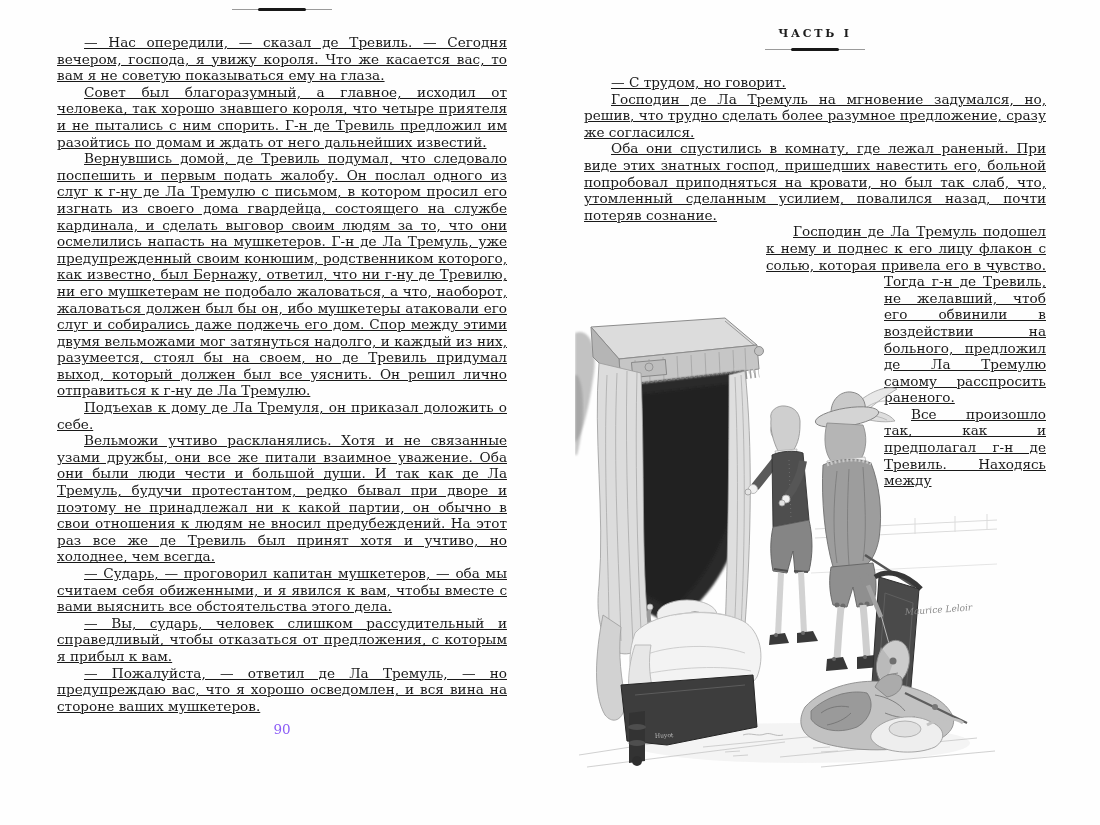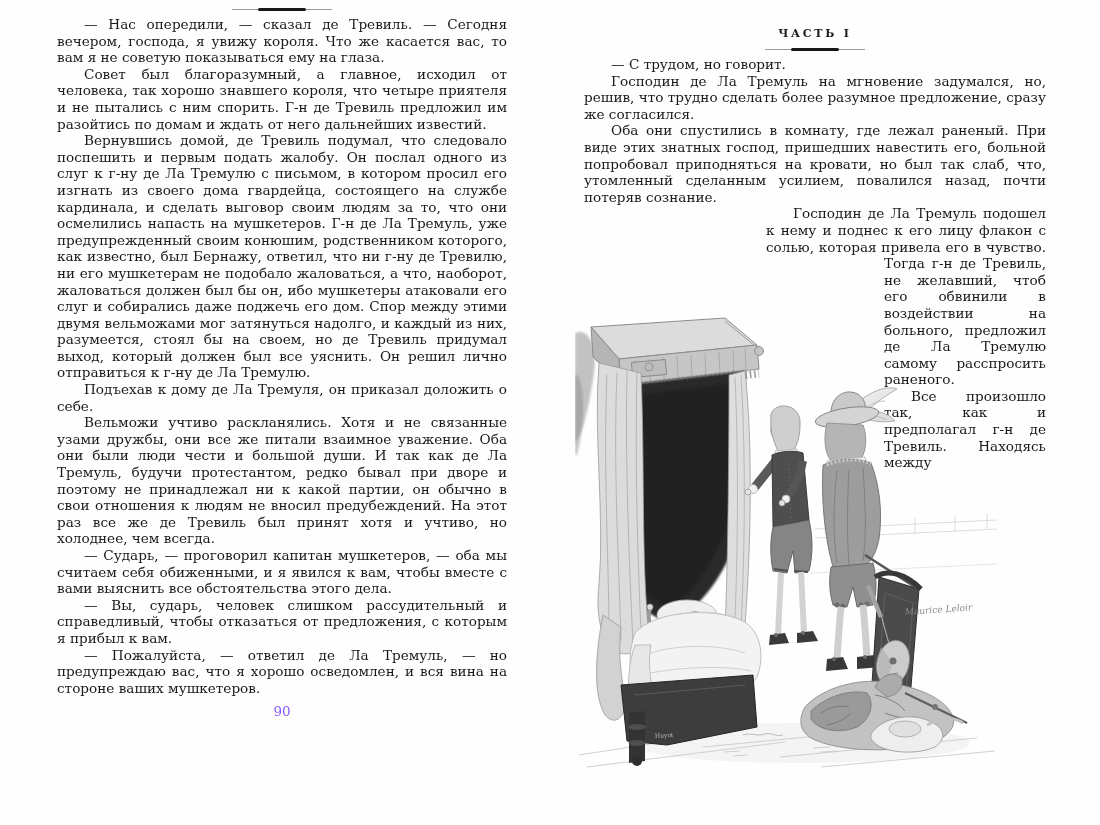--- a/index.html
+++ b/index.html
@@ -14,23 +14,23 @@
   .page-right{left:584px;width:462px;}
   .running-head{
     padding-top:27px;text-align:center;
     font-size:11px;font-weight:700;letter-spacing:2.8px;
     color:#1c1c1c;white-space:nowrap;
   }
   .hr-ornament{position:relative;width:100px;height:5px;margin:7px auto 0;}
   .hr-ornament::before{content:"";position:absolute;left:0;right:0;top:2px;height:1px;background:#9a9a9a;}
   .hr-ornament::after{content:"";position:absolute;left:26px;width:48px;top:1px;height:3px;background:#181818;border-radius:2px;}
   .body-text{
-    margin-top:4px;
+    margin-top:22px;
     font-size:13.6px;line-height:16.6px;text-align:justify;
-    hyphens:auto;-webkit-hyphens:auto;
+    hyphens:auto;text-decoration:underline;-webkit-hyphens:auto;
   }
   .page-left .body-text{height:682px;overflow:hidden;}
   .body-text p{margin:0;text-indent:27px;}
   .page-number{margin-top:5px;text-align:center;font-size:13.5px;color:#8b5cf6;}
   .wrap-zone{position:relative;}
   .wrap-spacer-top{float:left;width:182px;height:66px;}
   .wrap-spacer-rest{float:left;clear:left;width:300px;height:407px;}
   .illustration-box{
     position:absolute;left:-9px;top:315px;width:425px;height:455px;
   }

